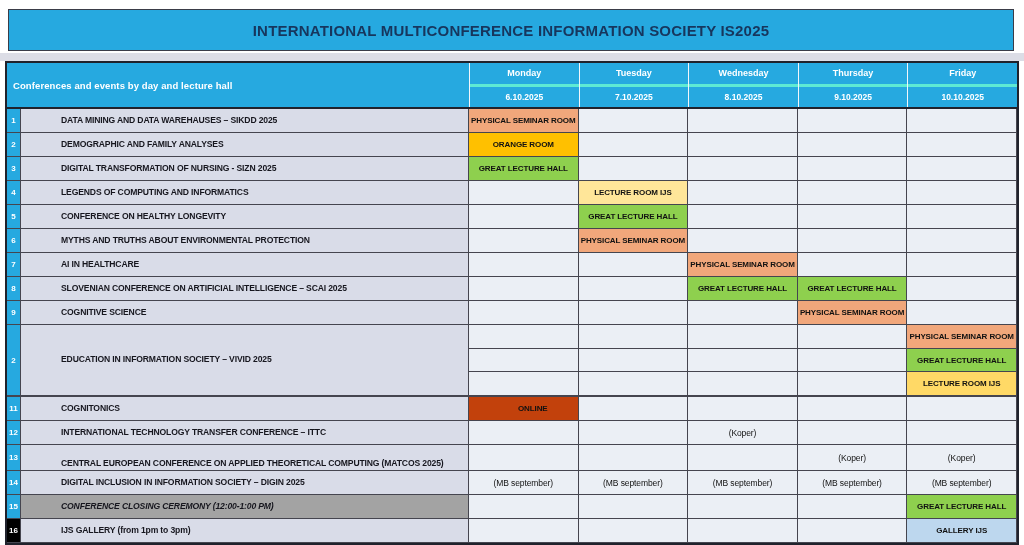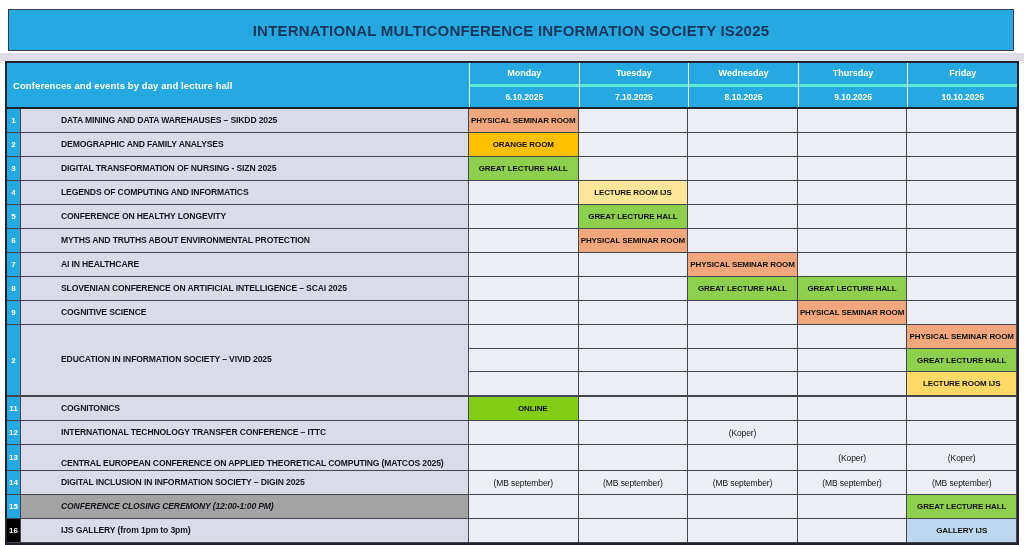--- a/index.html
+++ b/index.html
@@ -243,21 +243,21 @@
             <div class="subcell" style="background: rgb(255, 217, 102);">
               <span class="txt bold">LECTURE ROOM IJS</span>
             </div>
           </div>
         </div>
         <div class="row" style="height: 24px;">
           <div class="cell numcell" style="background: rgb(38, 169, 224);">11</div>
           <div class="cell labelcell" style="background: rgb(217, 220, 232);">
             <span>COGNITONICS</span>
           </div>
-          <div class="cell daycell" style="background: #84cc16; padding-left: 19px;">
+          <div class="cell daycell" style="background: #c2410c; padding-left: 19px;">
             <span class="txt bold">ONLINE</span>
           </div>
           <div class="cell daycell" style="background: rgb(235, 239, 245);"></div>
           <div class="cell daycell" style="background: rgb(235, 239, 245);"></div>
           <div class="cell daycell" style="background: rgb(235, 239, 245);"></div>
           <div class="cell daycell" style="background: rgb(235, 239, 245);"></div>
         </div>
         <div class="row" style="height: 24px;">
           <div class="cell numcell" style="background: rgb(38, 169, 224);">12</div>
           <div class="cell labelcell" style="background: rgb(217, 220, 232);">

